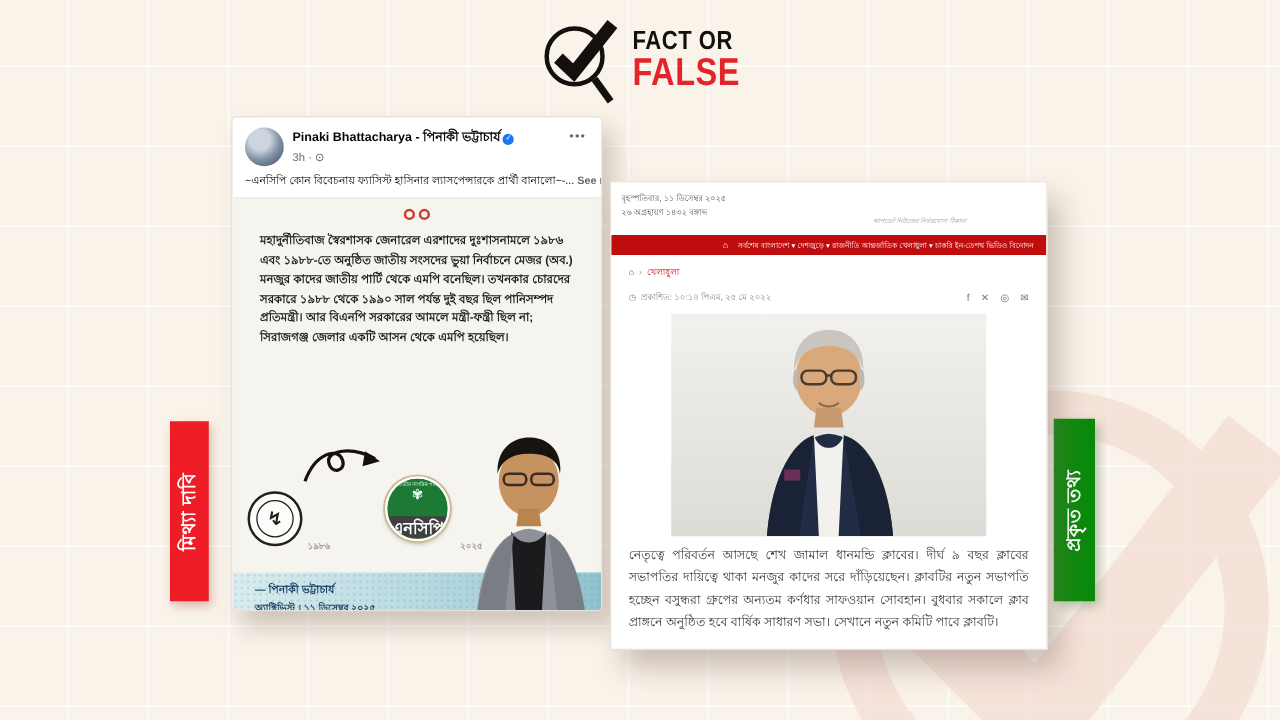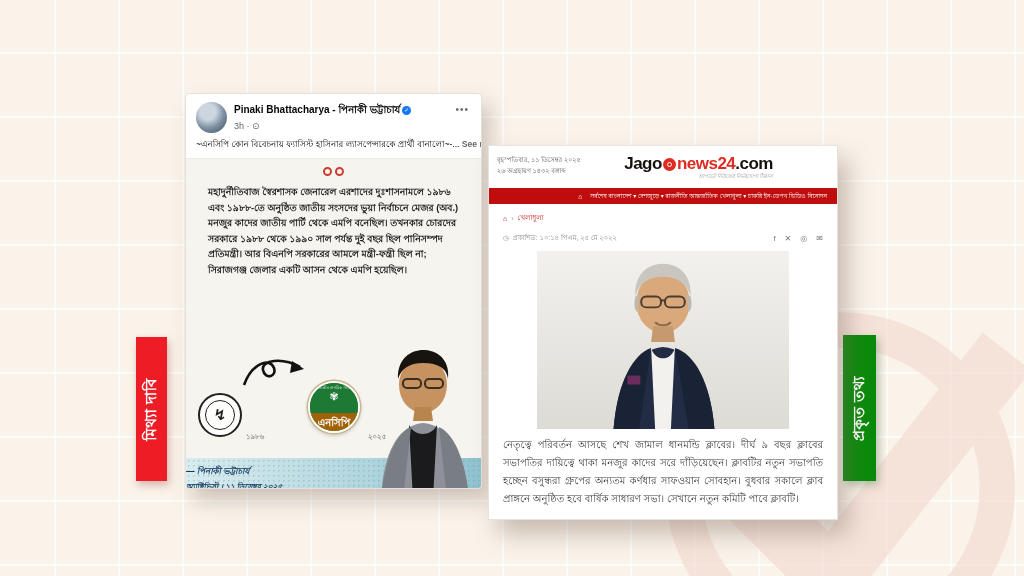--- a/index.html
+++ b/index.html
@@ -46,29 +46,29 @@
     border:2.5px solid #23201d;display:flex;align-items:center;justify-content:center;}
   .jp-inner{width:30px;height:30px;border-radius:50%;border:1.5px solid #23201d;display:flex;align-items:center;justify-content:center;
     font-size:15px;color:#23201d;font-weight:bold;}
   .year{position:absolute;font-size:7px;color:#9a958e;font-weight:bold;}
   .year.y1{left:50px;bottom:8px;}
   .year.y2{left:172px;bottom:8px;}
   .ncp-logo{position:absolute;left:112px;bottom:18px;width:52px;height:52px;border-radius:50%;overflow:hidden;
     border:2px solid #fff;box-shadow:0 0 0 1.5px #c9b88e,0 2px 4px rgba(0,0,0,.25);background:#1d7a34;}
   .ncp-top{height:62%;background:#1d7a34;color:#fff;text-align:center;font-size:4px;padding-top:3px;line-height:1.2;}
   .ncp-flower{font-size:11px;line-height:1;color:#fff;}
-  .ncp-band{height:38%;background:#a16207;color:#fff;font-weight:bold;font-size:10px;text-align:center;line-height:19px;}
+  .ncp-band{height:38%;background:#404040;color:#fff;font-weight:bold;font-size:13px;text-align:center;line-height:19px;}
   .g-arrow{position:absolute;left:44px;top:-4px;}
   .g-man{position:absolute;right:-4px;bottom:0;width:132px;height:158px;z-index:3;}
   .g-band{position:absolute;left:0;right:0;bottom:0;height:41px;z-index:2;
     background:linear-gradient(90deg,#d9ecef 0%,#b5d8e0 55%,#8fc3cf 100%);
     background-blend-mode:multiply;}
   .g-band:after{content:"";position:absolute;inset:0;
     background-image:radial-gradient(rgba(90,140,155,.25) 1px,transparent 1px);background-size:5px 5px;}
-  .g-sign{position:relative;z-index:1;padding:7px 0 0 0;color:#123a5e;font-style:italic;}
+  .g-sign{position:relative;z-index:1;padding:7px 0 0 18px;color:#123a5e;}
   .g-sign .s1{font-size:8.5px;font-weight:bold;}
   .g-sign .s2{font-size:7.5px;margin-top:2px;font-weight:bold;}
   
   .news-card{position:absolute;left:488px;top:145px;width:350px;height:375px;background:#fff;z-index:2;
     box-shadow:10px 14px 22px rgba(125,105,95,.4);overflow:hidden;border:1px solid #e7e2dc;}
   .n-header{position:relative;height:42px;background:#fff;}
   .n-date{position:absolute;left:8px;top:8px;font-size:6.5px;color:#555;line-height:1.7;}
   .n-logo{position:absolute;right:64px;top:8px;display:flex;align-items:baseline;font-weight:900;}
   .n-logo .jago{font-size:17px;color:#14110f;letter-spacing:-.5px;}
   .n-logo-o{width:13px;height:13px;border-radius:50%;background:#e02b20;align-self:center;margin:0 1px;
@@ -96,20 +96,31 @@
 <body>
 
 <div class="stage">
 
   <svg class="watermark" viewBox="0 0 200 210">
     <circle cx="88" cy="95" r="66" fill="none" stroke="#f3d7cf" stroke-width="15"></circle>
     <path d="M46 95 L84 133 L158 38" fill="none" stroke="#f3d7cf" stroke-width="26"></path>
     <line x1="136" y1="143" x2="178" y2="196" stroke="#f3d7cf" stroke-width="17"></line>
   </svg>
 
+  <div class="brand">
+    <svg width="72" height="76" viewBox="0 0 100 104">
+      <circle cx="44" cy="48" r="31" fill="none" stroke="#14100e" stroke-width="5"></circle>
+      <path d="M26 50 L43 66 L86 12" fill="none" stroke="#14100e" stroke-width="14"></path>
+      <line x1="66" y1="73" x2="84" y2="98" stroke="#14100e" stroke-width="8"></line>
+    </svg>
+    <div class="brand-text">
+      <div class="brand-l1">FACT OR</div>
+      <div class="brand-l2" style="color:#e3242b;">FALSE</div>
+    </div>
+  </div>
 
   <div class="banner red">
     <span>মিথ্যা দাবি</span>
   </div>
   <div class="banner green">
     <span>প্রকৃত তথ্য</span>
   </div>
 
   <div class="fb-card">
     <div class="fb-header">
@@ -172,28 +183,20 @@
         <path d="M116 158 C112 116, 100 92, 86 86 L94 158 Z" fill="#797d84"></path>
       </svg>
     </div>
   </div>
 
   <div class="news-card">
     <div class="n-header">
       <div class="n-date">
         <div>বৃহস্পতিবার, ১১ ডিসেম্বর ২০২৫</div>
         <div>২৬ অগ্রহায়ণ ১৪৩২ বঙ্গাব্দ</div>
-      </div>
-      <div class="n-logo">
-        <span class="jago">Jago</span>
-        <span class="n-logo-o">
-            <i></i>
-          </span>
-        <span class="n24">news24</span>
-        <span class="com">.com</span>
       </div>
       <div class="n-tagline">আপডেট নিউজের নির্ভরযোগ্য ঠিকানা</div>
     </div>
 
     <div class="n-nav">
       <span class="home">⌂</span>
       <span><span>সর্বশেষ</span> <span>বাংলাদেশ ▾</span> <span>দেশজুড়ে ▾</span> <span>রাজনীতি</span> <span>আন্তর্জাতিক</span> <span>খেলাধুলা ▾</span> <span>চাকরি</span> <span>ইন-ডেপথ</span> <span>ভিডিও</span> <span>বিনোদন</span> </span>
     </div>
 
     <div class="n-content">

